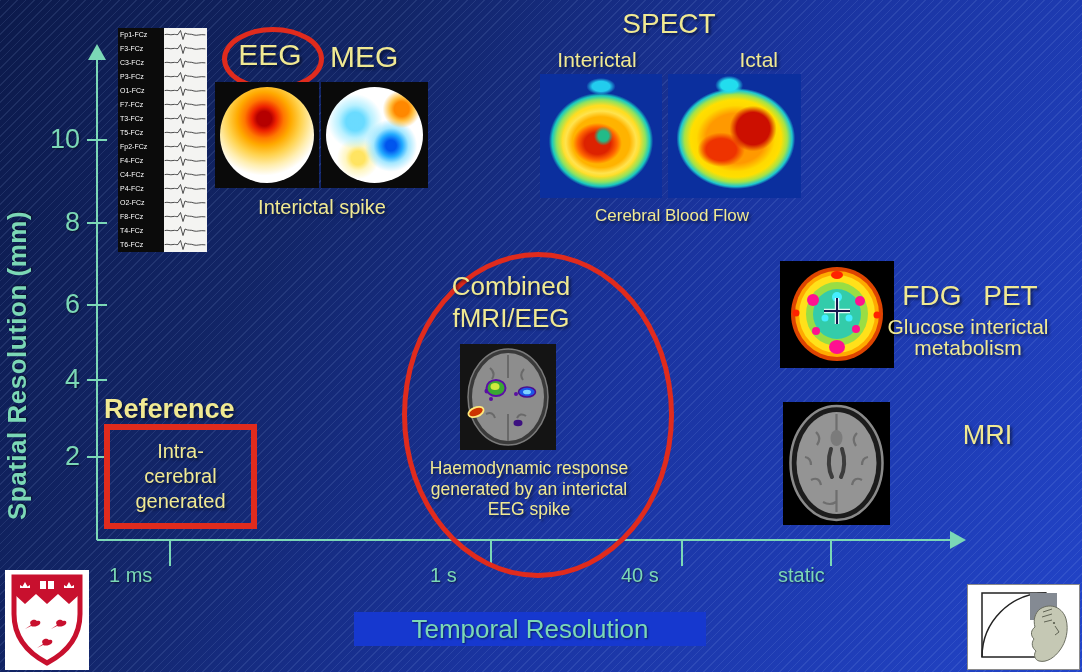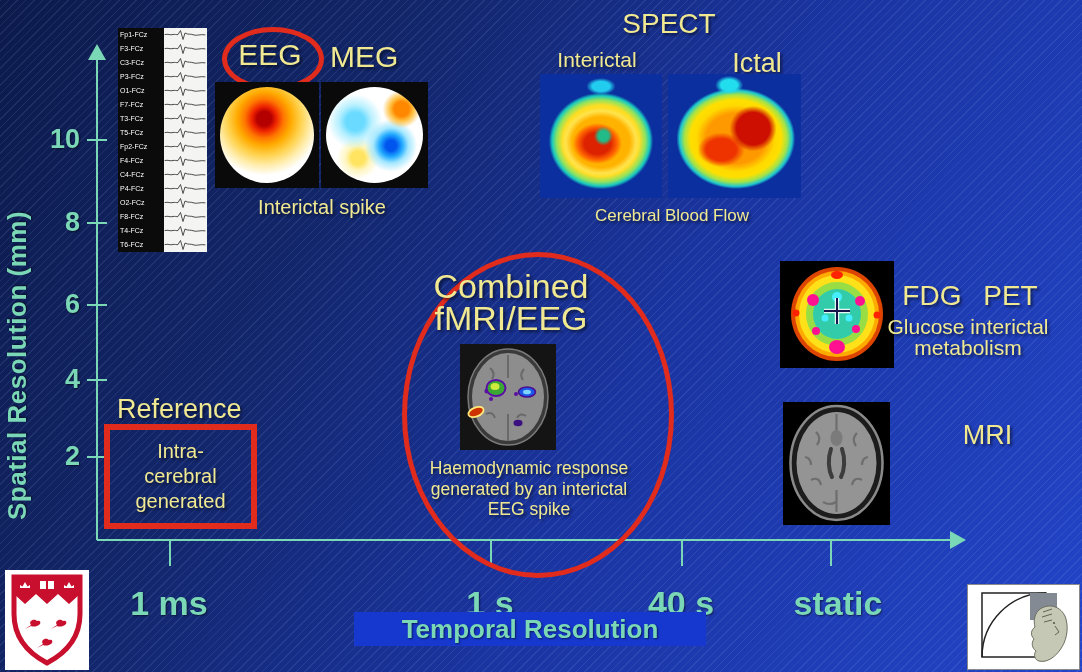--- a/index.html
+++ b/index.html
@@ -4,34 +4,34 @@
 <style>
   html,body{margin:0;padding:0;background:#000;}
   .stage{
     position:relative;width:1082px;height:672px;overflow:hidden;
     font-family:"Liberation Sans","DejaVu Sans",sans-serif;
     background:
       repeating-linear-gradient(135deg, rgba(170,200,255,.11) 0 1px, rgba(170,200,255,0) 1px 6px),
       linear-gradient(118deg,#0c1a4b 0%,#122567 28%,#1a34a0 58%,#2244c8 100%);
   }
   .yellow{color:var(--yellow,#F0E992);text-shadow:2px 2px 3px rgba(0,0,0,.55);}
-  .teal{color:var(--teal,#7BD8B6);text-shadow:1px 1px 2px rgba(0,0,0,.55);font-weight:bold;}
+  .teal{color:var(--teal,#7BD8B6);text-shadow:1px 1px 2px rgba(0,0,0,.55);}
   .abs{position:absolute;}
   .ctr{text-align:center;}
 
   
   .y-axis-line{left:96px;top:58px;width:2px;height:482px;background:var(--teal,#7BD8B6);}
   .y-axis-arrow{left:88px;top:44px;width:0;height:0;border-left:9px solid transparent;border-right:9px solid transparent;border-bottom:16px solid var(--teal,#7BD8B6);}
   .y-tick{left:87px;width:20px;height:2px;background:var(--teal,#7BD8B6);}
   .y-tick-label{left:18px;width:62px;height:30px;font-size:27px;text-align:right;}
   .y-axis-title{left:2px;top:112px;height:408px;writing-mode:vertical-rl;transform:rotate(180deg);font-size:26px;font-weight:700;letter-spacing:.5px;}
   .x-axis-line{left:97px;top:539px;width:855px;height:2px;background:var(--teal,#7BD8B6);}
   .x-axis-arrow{left:950px;top:531px;width:0;height:0;border-top:9px solid transparent;border-bottom:9px solid transparent;border-left:16px solid var(--teal,#7BD8B6);}
   .x-tick{top:539px;width:2px;height:27px;background:var(--teal,#7BD8B6);}
-  .x-tick-label{top:584px;width:120px;font-size:34px;text-align:center;}
+  .x-tick-label{top:564px;width:120px;font-size:20px;text-align:left;}
   .temporal-bar{left:354px;top:612px;width:352px;height:34px;background:var(--bar-blue,#1638CF);display:flex;align-items:center;justify-content:center;font-size:26px;}
 
   
   .eeg-strip{left:118px;top:28px;width:89px;height:224px;display:flex;}
   .eeg-labels{width:46px;background:#0b0b0b;display:flex;flex-direction:column;justify-content:space-around;}
   .eeg-labels span{color:#fff;font-size:7px;line-height:8px;padding-left:2px;white-space:nowrap;}
   .eeg-waves{width:43px;background:#f4f4f2;}
 
   
   .topo-box{top:82px;height:106px;background:#0a0a0a;}
@@ -48,46 +48,46 @@
   .topo-caption{left:215px;top:196px;width:214px;font-size:20px;}
 
   
   .eeg-label{left:224px;top:28px;width:92px;height:54px;display:flex;align-items:center;justify-content:center;font-size:30px;}
   .eeg-ellipse{left:222px;top:27px;width:92px;height:54px;border:5px solid var(--red,#E02B1D);border-radius:50%;}
   .meg-label{left:330px;top:40px;width:90px;font-size:30px;}
 
   
   .spect-title{left:589px;top:8px;width:160px;font-size:28px;}
   .spect-sub-left{left:537px;top:48px;width:120px;font-size:21px;}
-  .spect-sub-right{left:712px;top:48px;width:90px;font-size:27px;}
+  .spect-sub-right{left:688px;top:48px;width:90px;font-size:21px;text-align:right;}
   .spect-img{top:74px;height:124px;}
   .spect-left{left:540px;width:122px;background:
     radial-gradient(ellipse 16% 9% at 50% 10%, #22ccee 0 45%, rgba(34,204,238,0) 75%),
     radial-gradient(ellipse 12% 12% at 52% 50%, #22bb88 0 35%, rgba(34,187,136,0) 65%),
     radial-gradient(ellipse 28% 23% at 47% 56%, #dd2200 0 38%, #ff6600 58%, rgba(255,102,0,0) 72%),
     radial-gradient(ellipse 38% 33% at 50% 55%, #ffb300 0 62%, #ffe34d 76%, rgba(255,227,77,0) 86%),
     radial-gradient(ellipse 45% 41% at 50% 54%, #ffdd22 0 70%, #8fe35f 81%, #18c9c0 89%, rgba(24,201,192,0) 95%),
     #0b2f9e;}
   .spect-right{left:668px;width:133px;background:
     radial-gradient(ellipse 14% 10% at 46% 9%, #22ddee 0 45%, rgba(34,221,238,0) 75%),
     radial-gradient(ellipse 26% 27% at 64% 44%, #cc0f00 0 48%, rgba(204,15,0,0) 68%),
     radial-gradient(ellipse 27% 21% at 40% 61%, #ee3300 0 42%, rgba(238,51,0,0) 66%),
     radial-gradient(ellipse 40% 36% at 51% 52%, #ff9900 0 56%, #ffd900 74%, rgba(255,217,0,0) 88%),
     radial-gradient(ellipse 46% 42% at 51% 52%, #ffe000 0 74%, #a5e347 84%, #1ec9cf 92%, rgba(30,201,207,0) 97%),
     #0b2f9e;}
   .spect-caption{left:552px;top:206px;width:240px;font-size:17px;}
 
   
   .combined-ellipse{left:402px;top:252px;width:262px;height:316px;border:5px solid var(--red,#E02B1D);border-radius:50%;}
-  .combined-title{left:418px;top:270px;width:186px;font-size:34px;line-height:32px;}
+  .combined-title{left:418px;top:270px;width:186px;font-size:26px;line-height:32px;}
   .fmri-img{left:460px;top:344px;width:96px;height:106px;}
   .fmri-caption{left:409px;top:458px;width:240px;font-size:17.5px;line-height:20.5px;}
 
   
-  .reference-title{left:117px;top:394px;width:160px;font-size:27px;font-weight:400;}
+  .reference-title{left:104px;top:394px;width:160px;font-size:27px;font-weight:700;}
   .reference-box{left:104px;top:424px;width:141px;height:93px;border:6px solid var(--red,#E02B1D);display:flex;align-items:center;justify-content:center;}
   .reference-box .inner{font-size:20px;line-height:25px;text-align:center;}
 
   
   .pet-img{left:780px;top:261px;width:114px;height:107px;}
   .pet-label{left:885px;top:280px;width:170px;font-size:28px;word-spacing:14px;}
   .pet-caption{left:882px;top:316px;width:172px;font-size:21px;line-height:21px;}
   .mri-img{left:783px;top:402px;width:107px;height:123px;}
   .mri-label{left:905px;top:418px;width:165px;font-size:27px;line-height:34px;}
 

